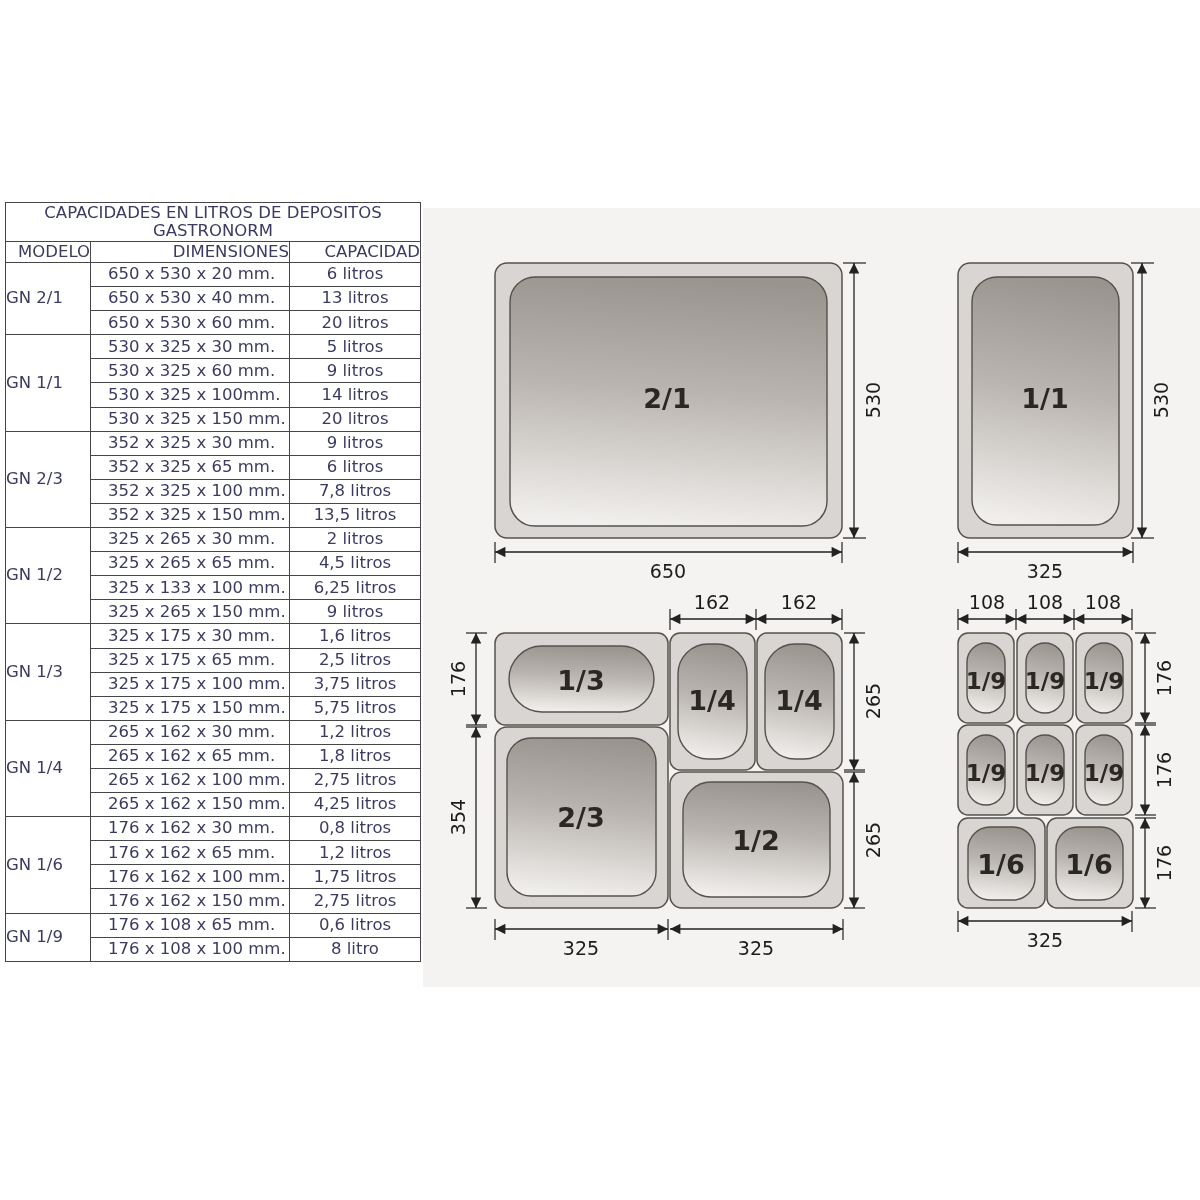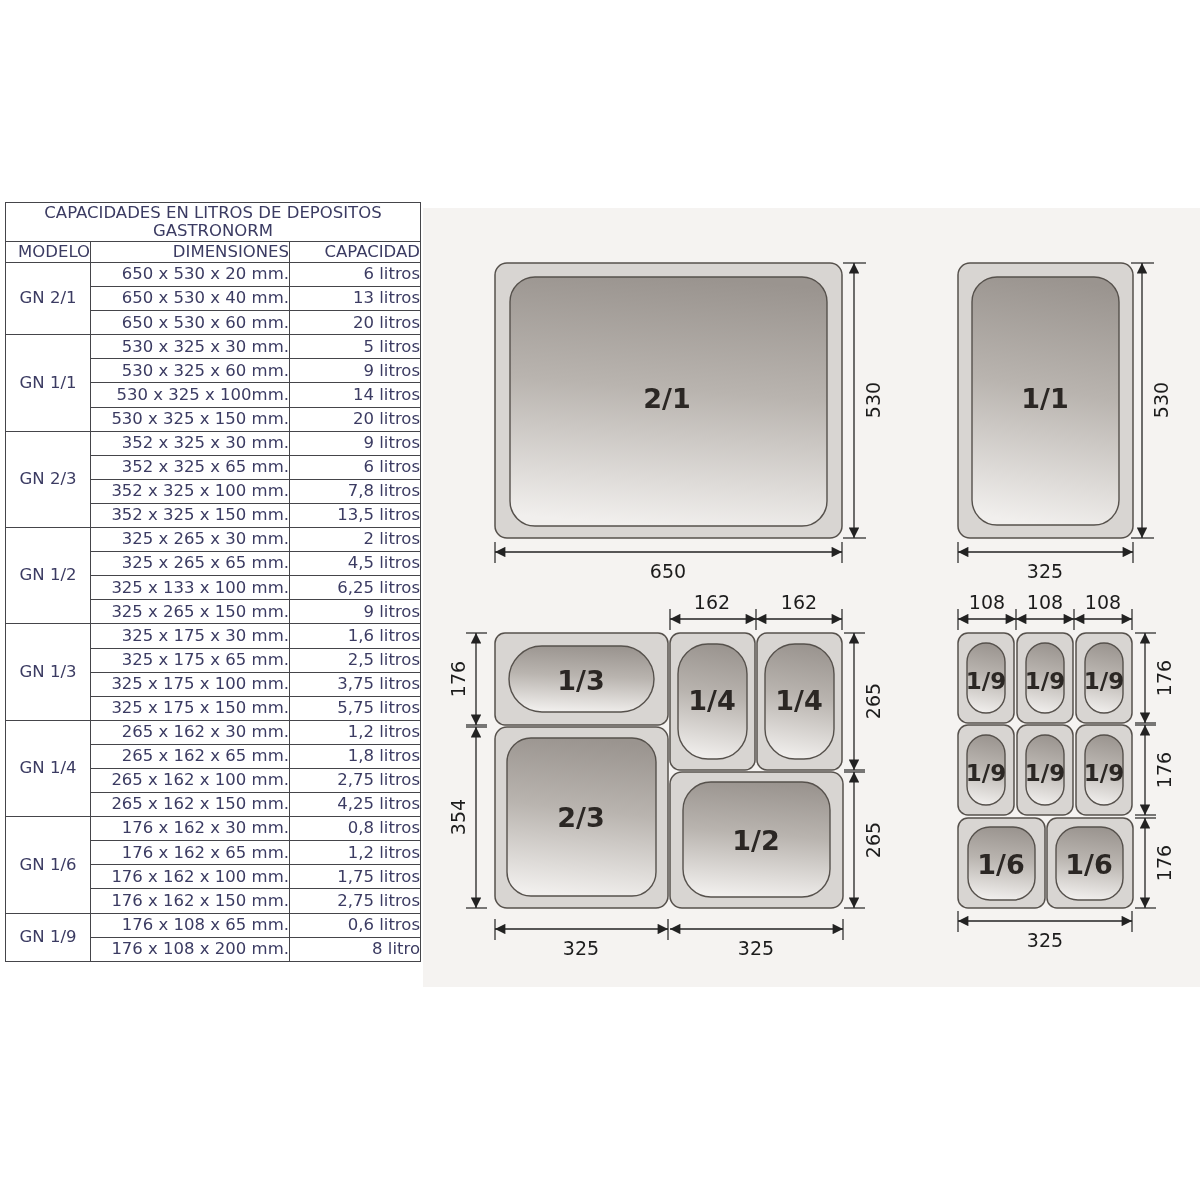--- a/index.html
+++ b/index.html
@@ -5,23 +5,23 @@
   html,body{margin:0;padding:0;background:#fff;}
   .page{position:relative;width:1200px;height:1200px;background:#ffffff;overflow:hidden;
         font-family:"DejaVu Sans","Liberation Sans",sans-serif;}
   
   .cap-table{position:absolute;left:5px;top:202px;width:415px;border-collapse:collapse;
              table-layout:fixed;color:#3b3b62;font-size:16.5px;}
   .cap-table td,.cap-table th{border:1.6px solid #45454a;padding:0;line-height:1.12;
              font-weight:normal;background:#ffffff;height:23.1px;overflow:hidden;white-space:nowrap;}
   .cap-table .title-cell{height:38px;text-align:center;vertical-align:middle;}
   .cap-table th{height:20px;text-align:right;}
-  .cap-table td.model{text-align:center;vertical-align:middle;}
-  .cap-table td.dim{text-align:right;padding-left:9px;}
-  .cap-table td.cap{text-align:right;}
+  .cap-table td.model{vertical-align:middle;}
+  .cap-table td.dim{text-align:left;padding-left:17px;}
+  .cap-table td.cap{text-align:center;}
   
   .diagram-svg{position:absolute;left:423px;top:200px;}
   .pan-outer{fill:#d8d5d2;stroke:#56514c;stroke-width:1.5;}
   .pan-inner{fill:url(#panGrad);stroke:#56514c;stroke-width:1.4;}
   .pan-label{font-family:"DejaVu Sans",sans-serif;font-size:27px;font-weight:bold;
              fill:#2b2724;text-anchor:middle;}
   .pan-label-sm{font-family:"DejaVu Sans",sans-serif;font-size:23px;font-weight:bold;
              fill:#2b2724;text-anchor:middle;}
   .dim-label{font-family:"DejaVu Sans",sans-serif;font-size:19px;fill:#1c1c1c;text-anchor:middle;}
   .dim-line{stroke:#222;stroke-width:1.3;}
@@ -172,21 +172,21 @@
       <td class="dim">176 x 162 x 150 mm.</td>
       <td class="cap">2,75 litros</td>
     </tr>
 
     <tr>
       <td rowspan="2" class="model">GN 1/9</td>
       <td class="dim">176 x 108 x 65 mm.</td>
       <td class="cap">0,6 litros</td>
     </tr>
     <tr>
-      <td class="dim">176 x 108 x 200 mm.</td>
+      <td class="dim">176 x 108 x 100 mm.</td>
       <td class="cap">8 litro</td>
     </tr>
   </tbody>
     </table>
 
   <svg class="diagram-svg" width="777" height="790" viewBox="0 0 777 790">
     <defs>
       <linearGradient id="panGrad" x1="0.55" y1="0" x2="0.45" y2="1">
         <stop offset="0" stop-color="#9a948f"></stop>
         <stop offset="0.45" stop-color="#b9b4af"></stop>

